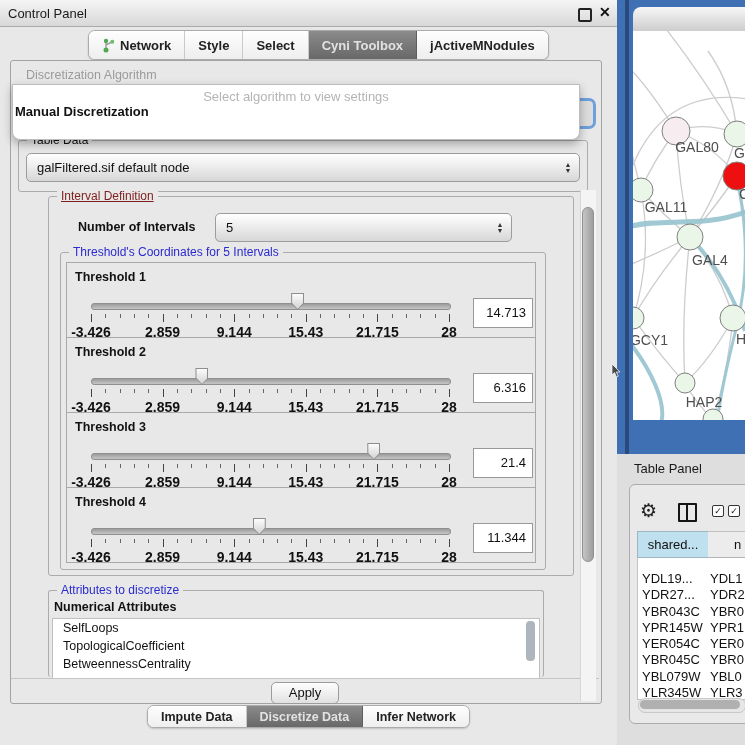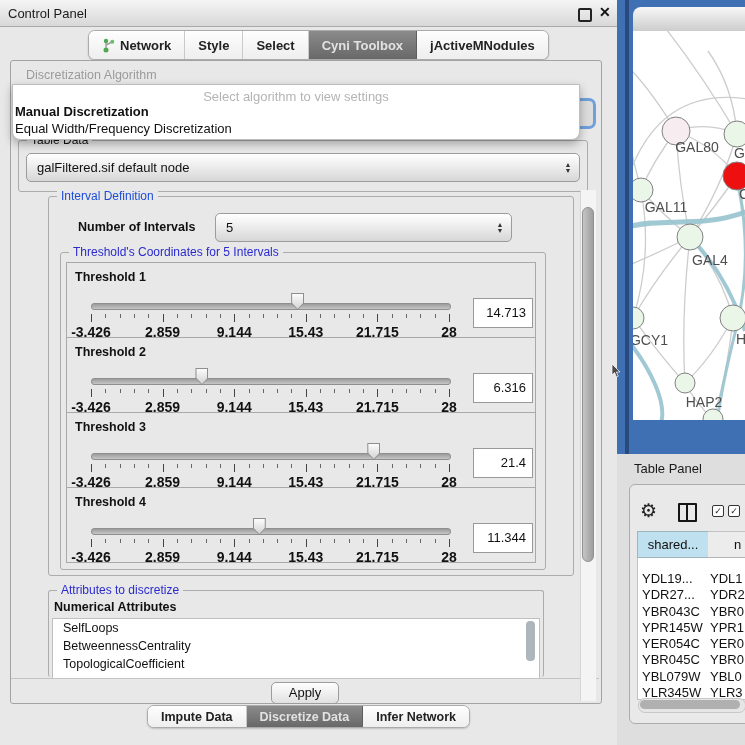--- a/index.html
+++ b/index.html
@@ -24,21 +24,21 @@
   .seg .s.sel{background:linear-gradient(#8B8B8B,#686868);color:#E2E2E2;border-right-color:#5E5E5E;}
   .seg-top{left:88px;top:30px;height:28px;text-align:right;}
   .seg-bot{left:147px;top:705px;height:21px;}
   .seg-bot .s{font-size:12.5px;}
 
   
   .main-border{left:10px;top:60px;width:590px;height:642px;border:1px solid #A3A3A3;
      border-radius:3px;background:#E8E8E8;}
   .group{border:1px solid #ACACAC;border-radius:3px;}
   .group-label{position:absolute;top:-8px;left:8px;background:#E8E8E8;padding:0 4px;font-size:12px;white-space:nowrap;}
-  .lbl-green{color:#1d4ed8;} .lbl-blue{color:#2A2ACF;} .lbl-black{color:#111;}
+  .lbl-green{color:#7f1d1d;text-decoration:underline;} .lbl-blue{color:#2A2ACF;} .lbl-black{color:#111;}
   .ghost-label{left:26px;top:68px;color:#9B9B9B;font-size:12.5px;}
   .ghost-combo{left:562px;top:98px;width:28px;height:25px;border:3px solid #6FA0DB;
      border-radius:7px;background:#DCDCDC;z-index:5;}
 
   
   .popup{left:12px;top:84px;width:566px;height:54px;background:#FFF;border:1px solid #BDBDBD;
      border-radius:0 0 8px 8px;box-shadow:0 4px 10px rgba(0,0,0,.3);z-index:30;}
   .popup .ph{position:absolute;top:4px;left:0;right:0;text-align:center;color:#B4B4B4;font-size:13px;}
   .popup .it1{position:absolute;top:19px;left:2px;font-weight:bold;font-size:13px;}
   .popup .it2{position:absolute;top:36px;left:2px;font-size:13px;}
@@ -152,21 +152,20 @@
   </div>
 
   <div class="abs main-border"></div>
 
   <span class="abs ghost-label">Discretization Algorithm</span>
   <div class="abs ghost-combo"></div>
 
   <div class="abs popup">
     <div class="ph">Select algorithm to view settings</div>
     <div class="it1">Manual Discretization</div>
-    <div class="it2">Equal Width/Frequency Discretization</div>
   </div>
 
   <div class="abs group" style="left:18px;top:140px;width:568px;height:50px;">
     <span class="group-label lbl-black">Table Data</span>
   </div>
   <div class="abs combo" style="left:26px;top:153px;width:552px;height:27px;">
     <span class="val">galFiltered.sif default node</span>
     <span class="stepper">
       <span>▲</span>
         <span>▼</span>
@@ -366,22 +365,22 @@
       <div class="th-value">11.344</div>
     </div>
     </div>
 
   <div class="abs group" style="left:48px;top:590px;width:494px;height:86px;border-bottom:none;">
     <span class="group-label lbl-blue">Attributes to discretize</span>
   </div>
   <span class="abs" style="left:54px;top:600px;font-weight:bold;font-size:12.5px;">Numerical Attributes</span>
   <div class="abs attr-list" id="attr-list">
       <div class="attr-item">SelfLoops</div>
+      <div class="attr-item">TopologicalCoefficient</div>
       <div class="attr-item">BetweennessCentrality</div>
-      <div class="attr-item">TopologicalCoefficient</div>
     </div>
   <div class="abs attr-scroll"></div>
 
   <div class="abs apply-bar"></div>
   <div class="abs apply-btn">Apply</div>
 
   <div class="abs v-track"></div>
   <div class="abs v-thumb"></div>
 
   <div class="abs seg seg-bot">

